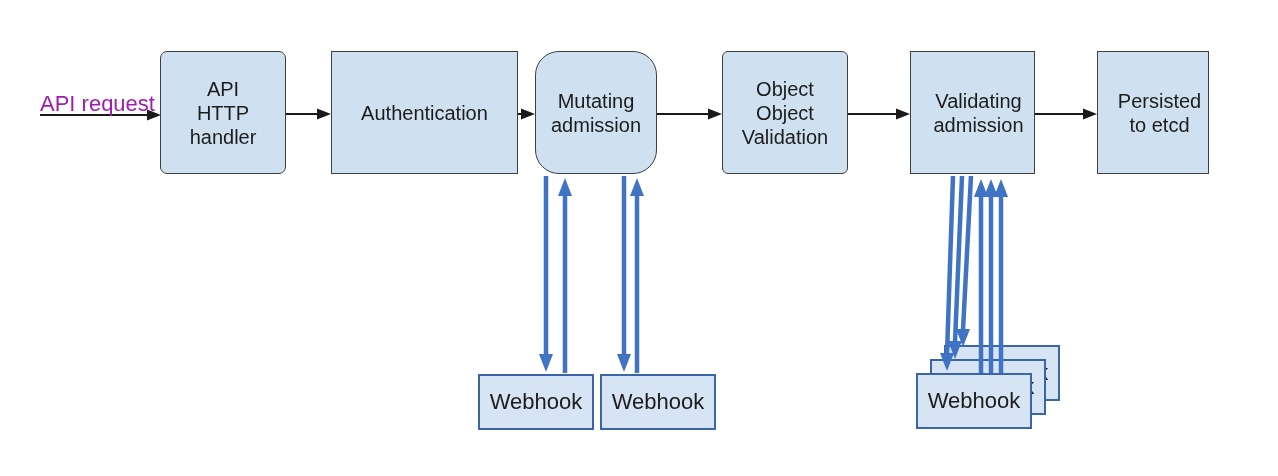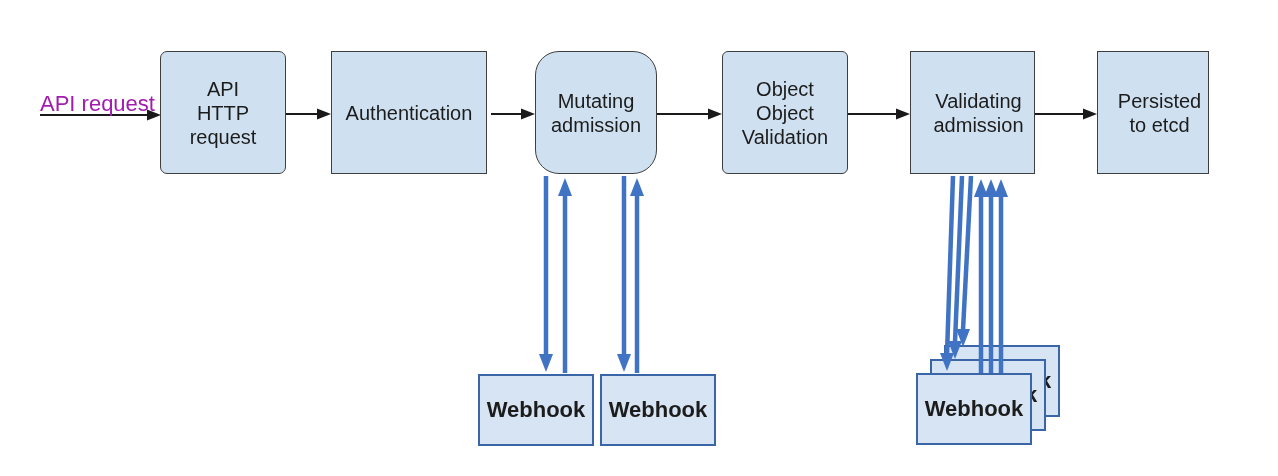--- a/index.html
+++ b/index.html
@@ -9,26 +9,26 @@
     position:absolute;
     background:var(--box-fill,#cfe1f1);
     border:1.5px solid var(--box-border,#3f3f3f);
     display:flex;flex-direction:column;justify-content:center;align-items:center;
     text-align:center;color:var(--text,#1c1c1c);
     font-size:20px;line-height:24px;
     box-sizing:border-box;z-index:3;
   }
   .flow-box span{display:block;}
   .webhook-box{
-    position:absolute;width:116px;height:72px;
+    position:absolute;width:116px;height:56px;
     background:var(--webhook-fill,#d6e4f3);
     border:2px solid var(--webhook-border,#3a66a8);
     display:flex;justify-content:center;align-items:center;
     text-align:center;color:var(--text,#1c1c1c);
-    font-size:22px;font-weight:700;
+    font-size:22px;font-weight:400;
     box-sizing:border-box;z-index:3;
   }
   .webhook-box.behind{z-index:1;}
   .api-request-label{
     position:absolute;left:40px;top:91px;width:120px;
     font-size:22px;color:#a21caf;white-space:nowrap;z-index:3;
   }
   svg.arrows{position:absolute;left:0;top:0;z-index:2;pointer-events:none;}
   .black-line{stroke:var(--arrow-black,#1a1a1a);stroke-width:2;}
   .black-head{fill:var(--arrow-black,#1a1a1a);stroke:none;}
@@ -107,23 +107,23 @@
       <line class="blue-line" x1="1001" y1="373" x2="1001" y2="196"></line>
       <polygon class="blue-head" points="1001,179 994,197 1008,197"></polygon>
     </g>
   </svg>
 
   <div class="api-request-label">API request</div>
 
   <div class="flow-box" style="left:160px;top:51px;width:126px;height:123px;border-radius:7px;">
     <span>API</span>
     <span>HTTP</span>
-    <span>request</span>
+    <span>handler</span>
   </div>
-  <div class="flow-box" style="left:331px;top:51px;width:156px;height:123px;">
+  <div class="flow-box" style="left:331px;top:51px;width:187px;height:123px;">
     <span>Authentication</span>
   </div>
   <div class="flow-box" style="left:535px;top:51px;width:122px;height:123px;border-radius:24px;">
     <span>Mutating</span>
     <span>admission</span>
   </div>
   <div class="flow-box" style="left:722px;top:51px;width:126px;height:123px;border-radius:6px;">
     <span>Object</span>
     <span>Object</span>
     <span>Validation</span>

